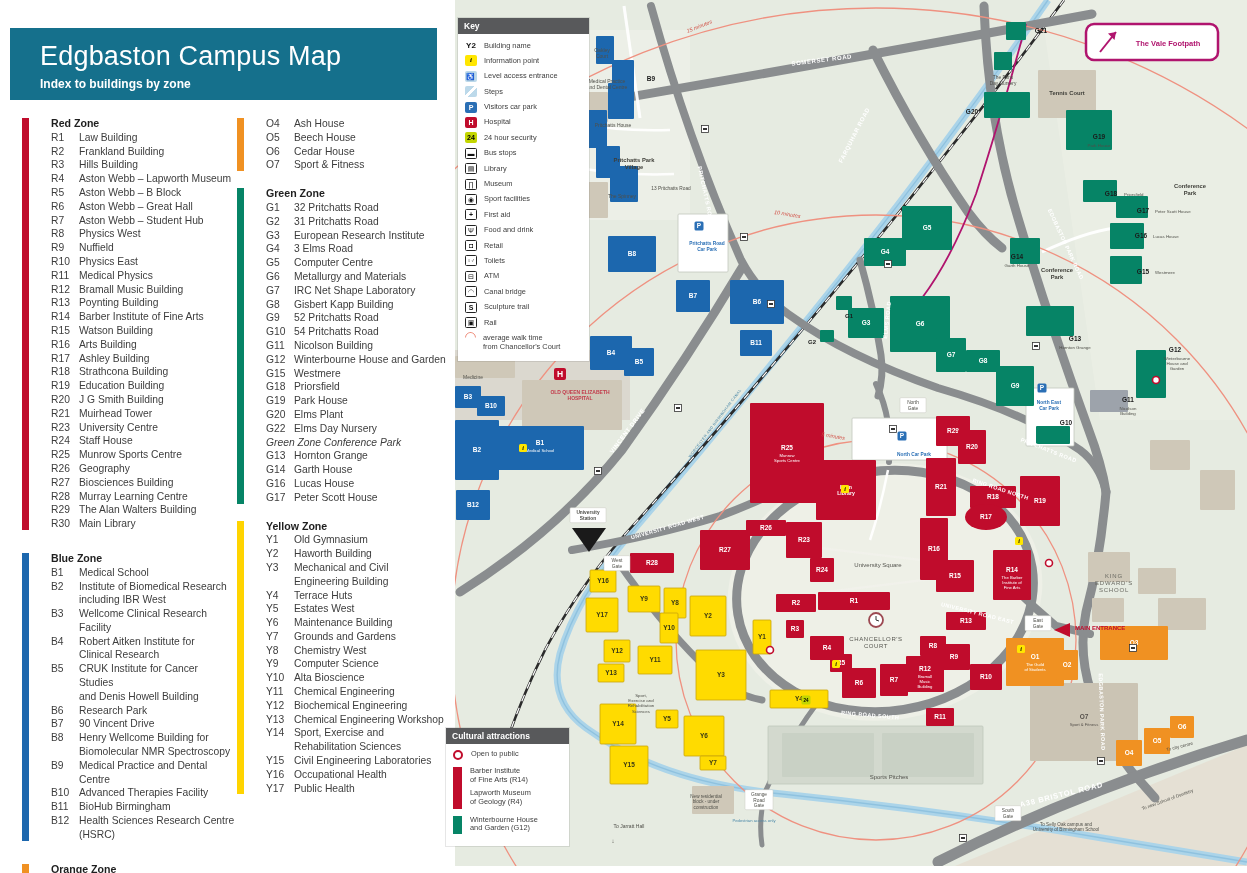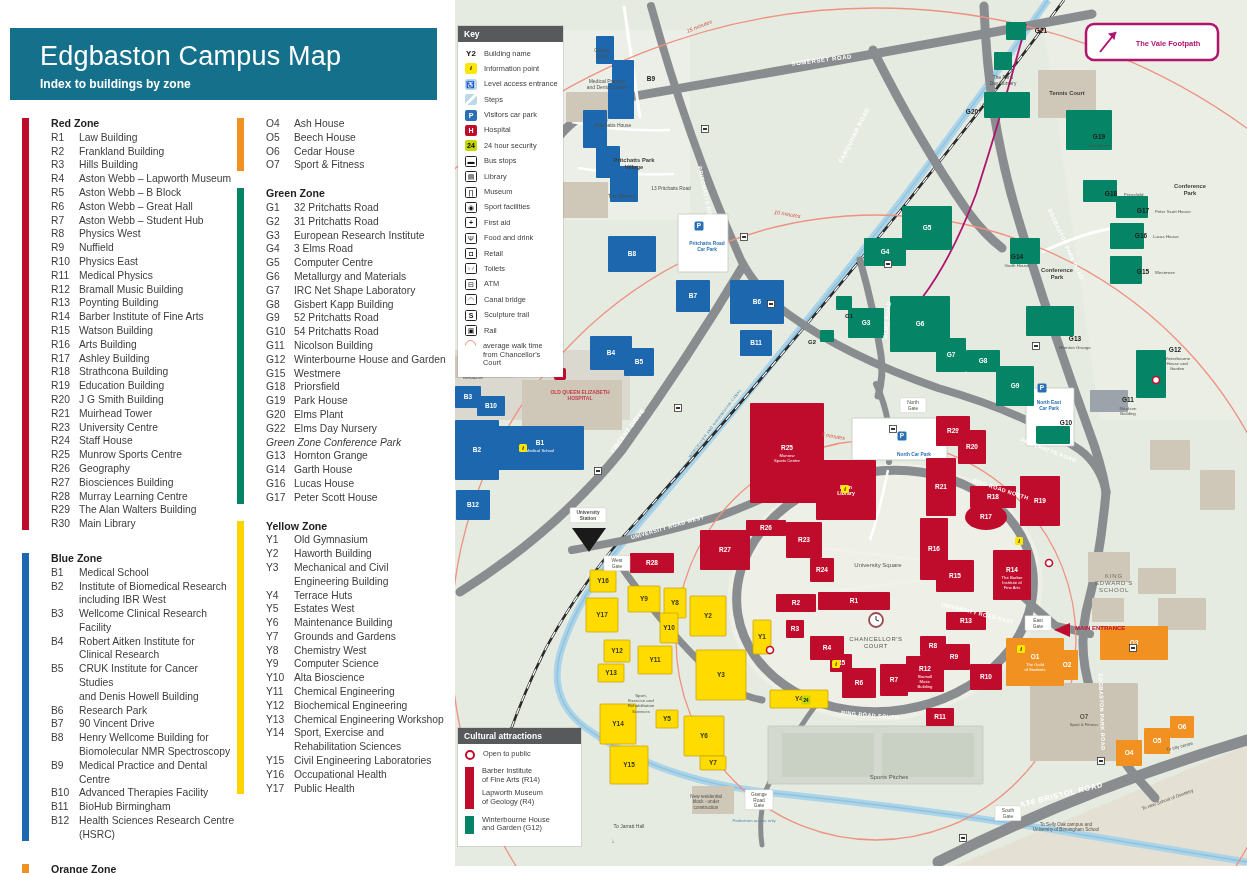--- a/index.html
+++ b/index.html
@@ -19,22 +19,22 @@
   section.zone .bar{position:absolute;left:0;top:1px;bottom:1px;width:7px}
   .zh{font-weight:700;font-size:10.6px;line-height:13.8px;color:#1F1F1F}
   .zi{display:flex;font-size:10.3px;line-height:13.8px;color:#3D3D3D}
   .zc{width:28px;flex:none}
   .zn{white-space:pre-line}
   .zi.it{font-style:italic}
   
   #map-svg{position:absolute;left:455px;top:0;z-index:1}
   
   .panel{position:absolute;background:#fff;z-index:6;box-shadow:0 0 0 1px rgba(90,90,90,.15)}
-  .key-panel{left:458px;top:26px;width:105px}
-  .cultural-panel{left:458px;top:728px;width:123px}
+  .key-panel{left:458px;top:18px;width:131px}
+  .cultural-panel{left:446px;top:728px;width:123px}
   .phead{background:#58595B;color:#fff;font-size:8.5px;font-weight:700;padding:3px 6px}
   .key-rows,.cult-rows{padding:6px 5px 5px 7px}
   .krow{display:flex;align-items:flex-start;margin-bottom:4.4px}
   .kicon{width:12px;height:11px;flex:none;margin-right:7px;display:flex;align-items:center;
          justify-content:center;font-size:7px;line-height:1;box-sizing:border-box;border-radius:2px}
   .kicon.code{font-size:8px;font-weight:700;color:#111;border-radius:0}
   .kicon.sqb{background:#fff;border:1px solid #222;color:#111;border-radius:1.5px}
   .kicon.steps{background:#BCD9EA;background-image:linear-gradient(135deg,transparent 42%,#fff 42%,#fff 58%,transparent 58%)}
   .kicon.arc{border:1.4px solid #EF9180;border-right-color:transparent;border-bottom-color:transparent;
              border-radius:50%;transform:rotate(45deg);width:11px;height:11px}

